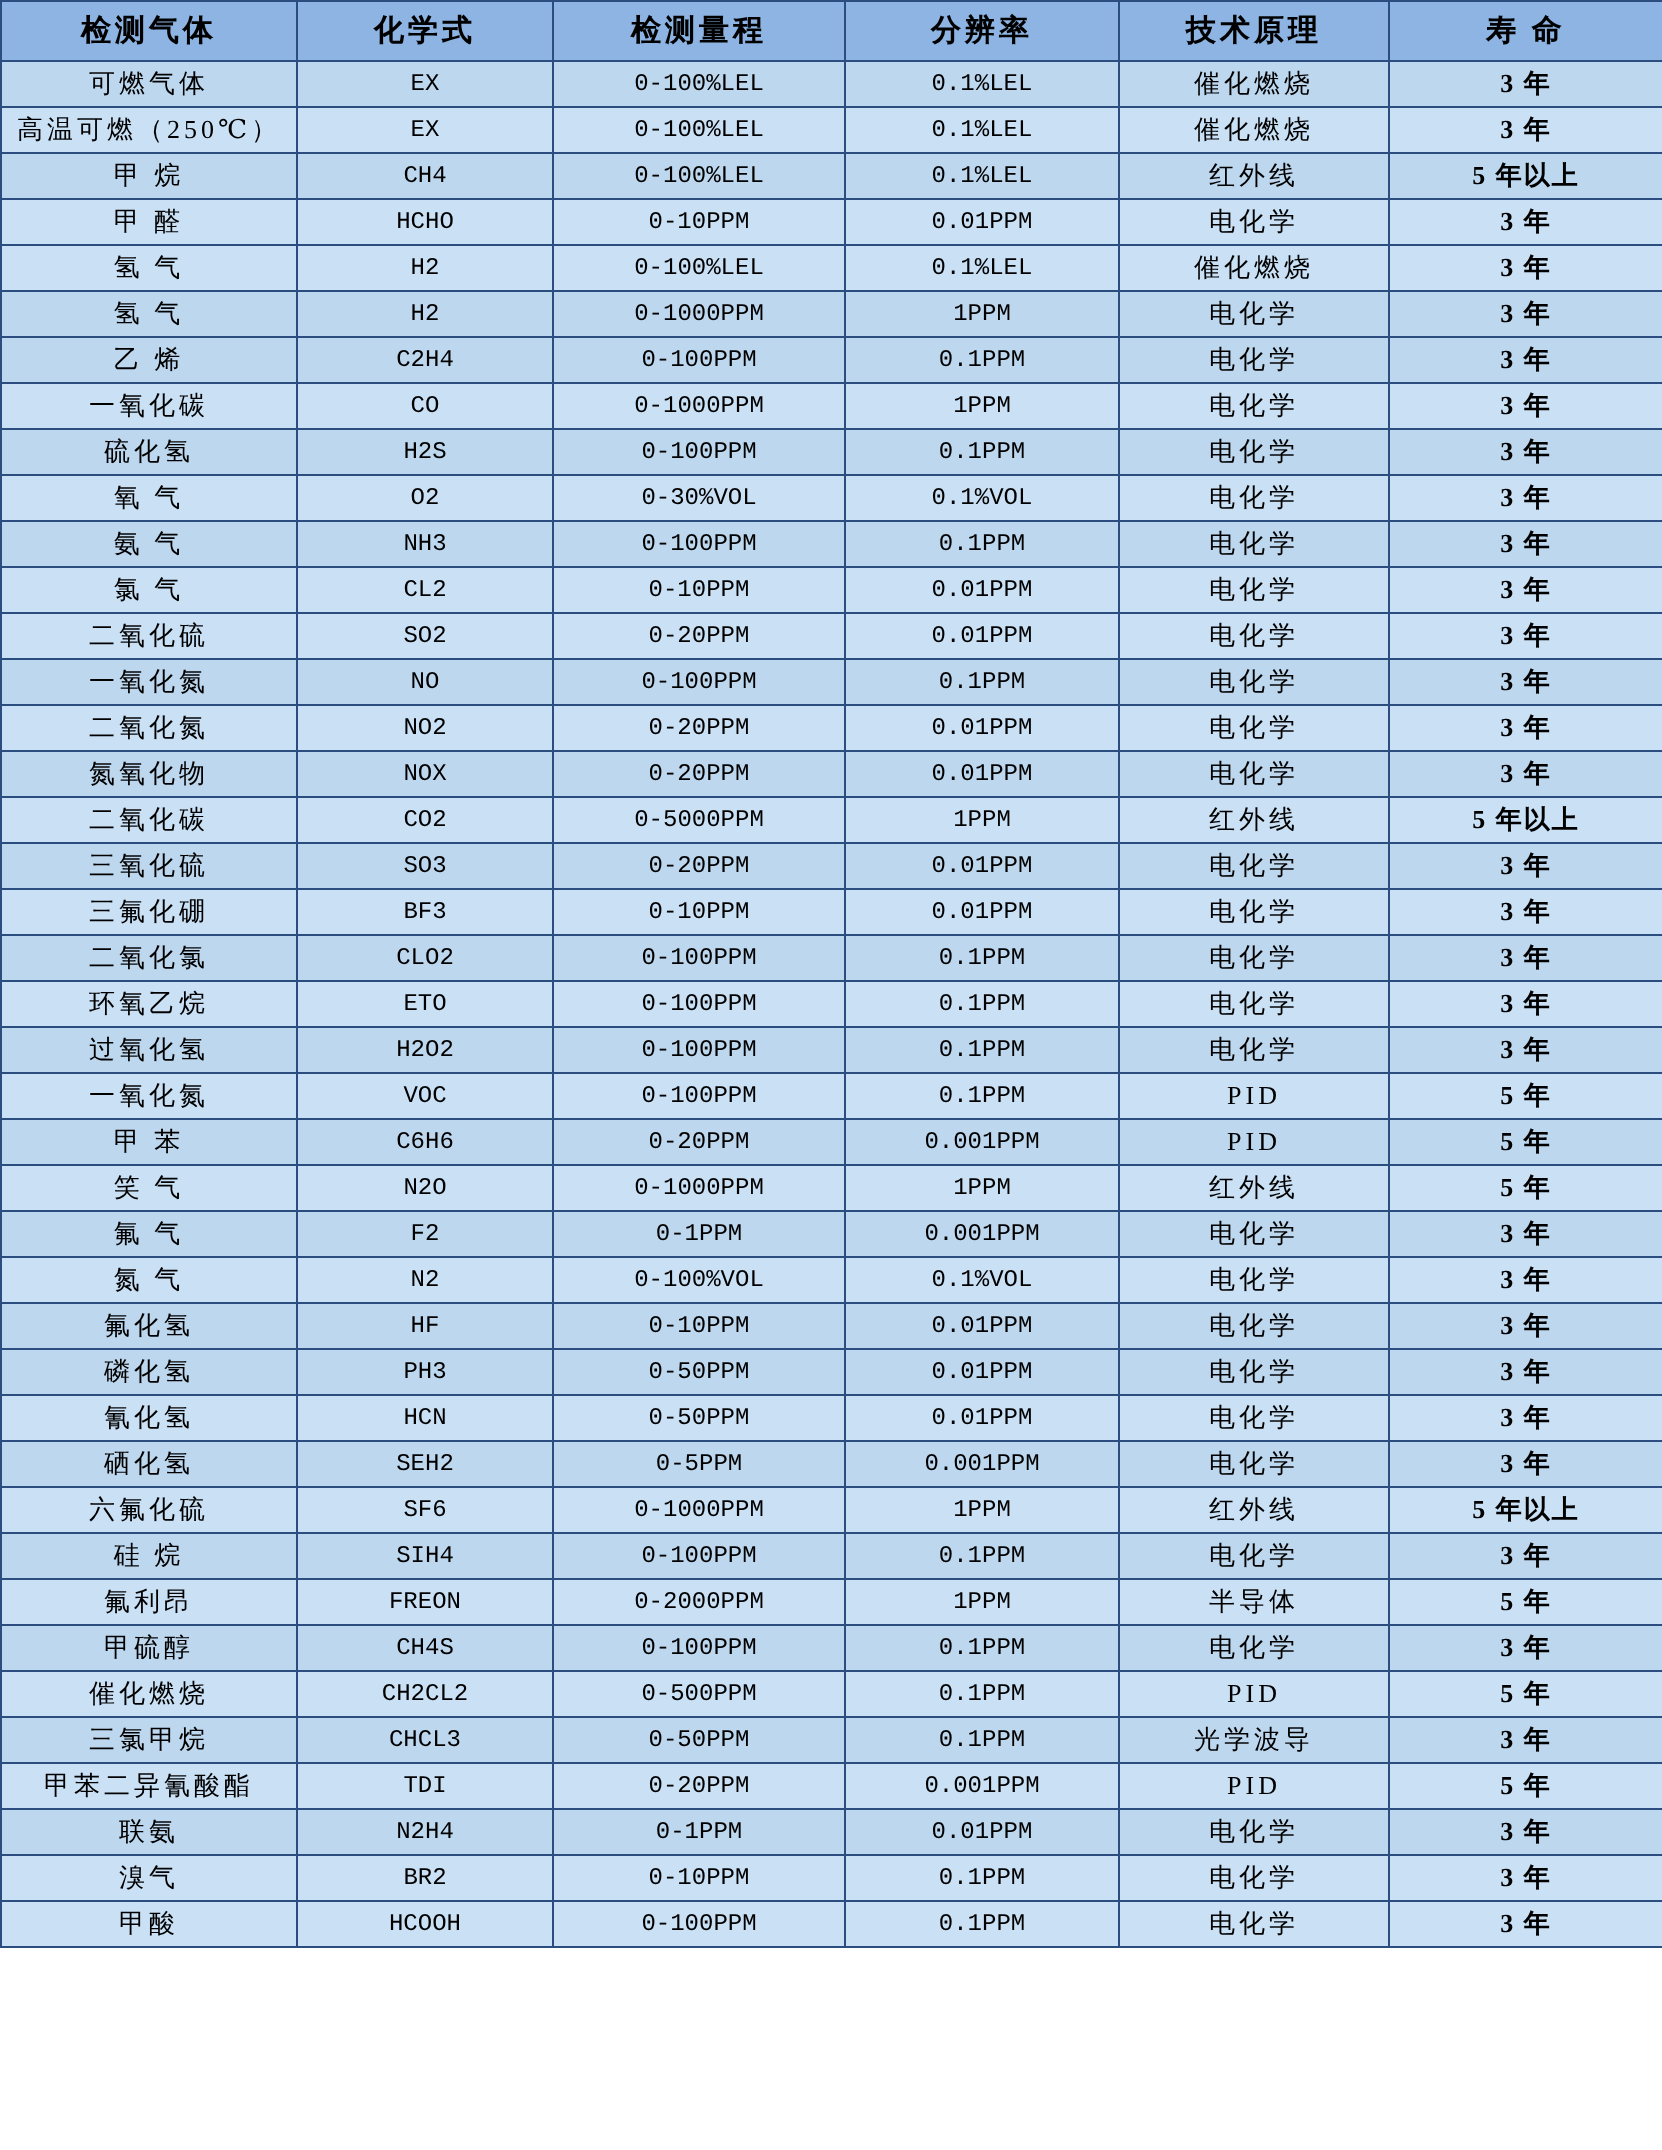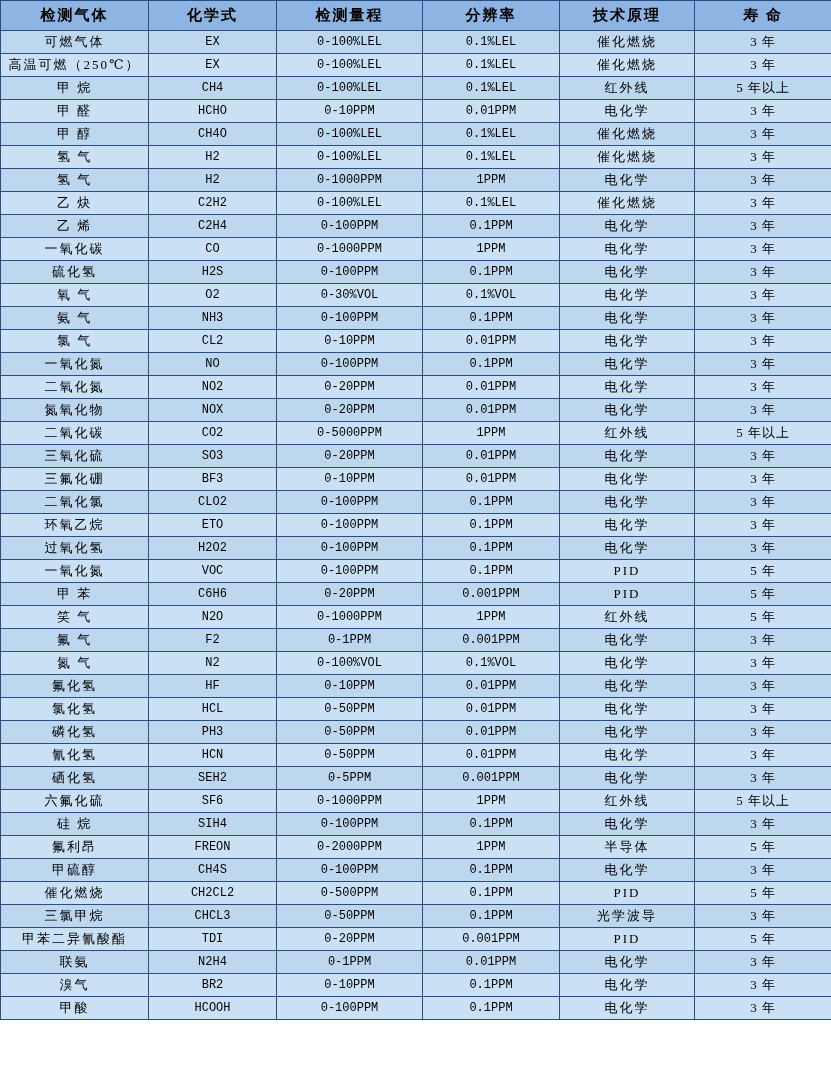--- a/index.html
+++ b/index.html
@@ -49,20 +49,21 @@
   #gas-table tbody td.name {
     letter-spacing: 2px;
   }
   #gas-table tbody td.mono {
     font-family: "Liberation Mono", "DejaVu Sans Mono", monospace;
     font-size: 12px;
     letter-spacing: 0px;
   }
   #gas-table tbody td.life {
     letter-spacing: 1px;
+    font-weight: bold;
   }
 </style>
 </head>
 <body>
 
 <table id="gas-table">
   <colgroup>
     <col class="c0">
       <col class="c1">
       <col class="c2">
@@ -106,52 +107,36 @@
         <td class="life">5 年以上</td>
       </tr>
       <tr class="alt">
         <td class="name">甲 醛</td>
         <td class="mono">HCHO</td>
         <td class="mono">0-10PPM</td>
         <td class="mono">0.01PPM</td>
         <td class="name">电化学</td>
         <td class="life">3 年</td>
       </tr>
-      <tr>
-        <td class="name">甲 醇</td>
-        <td class="mono">CH4O</td>
-        <td class="mono">0-100%LEL</td>
-        <td class="mono">0.1%LEL</td>
-        <td class="name">催化燃烧</td>
-        <td class="life">3 年</td>
-      </tr>
       <tr class="alt">
         <td class="name">氢 气</td>
         <td class="mono">H2</td>
         <td class="mono">0-100%LEL</td>
         <td class="mono">0.1%LEL</td>
         <td class="name">催化燃烧</td>
         <td class="life">3 年</td>
       </tr>
       <tr>
         <td class="name">氢 气</td>
         <td class="mono">H2</td>
         <td class="mono">0-1000PPM</td>
         <td class="mono">1PPM</td>
         <td class="name">电化学</td>
         <td class="life">3 年</td>
       </tr>
-      <tr class="alt">
-        <td class="name">乙 炔</td>
-        <td class="mono">C2H2</td>
-        <td class="mono">0-100%LEL</td>
-        <td class="mono">0.1%LEL</td>
-        <td class="name">催化燃烧</td>
-        <td class="life">3 年</td>
-      </tr>
       <tr>
         <td class="name">乙 烯</td>
         <td class="mono">C2H4</td>
         <td class="mono">0-100PPM</td>
         <td class="mono">0.1PPM</td>
         <td class="name">电化学</td>
         <td class="life">3 年</td>
       </tr>
       <tr class="alt">
         <td class="name">一氧化碳</td>
@@ -186,20 +171,28 @@
         <td class="life">3 年</td>
       </tr>
       <tr class="alt">
         <td class="name">氯 气</td>
         <td class="mono">CL2</td>
         <td class="mono">0-10PPM</td>
         <td class="mono">0.01PPM</td>
         <td class="name">电化学</td>
         <td class="life">3 年</td>
       </tr>
+      <tr class="alt">
+        <td class="name">二氧化硫</td>
+        <td class="mono">SO2</td>
+        <td class="mono">0-20PPM</td>
+        <td class="mono">0.01PPM</td>
+        <td class="name">电化学</td>
+        <td class="life">3 年</td>
+      </tr>
       <tr>
         <td class="name">一氧化氮</td>
         <td class="mono">NO</td>
         <td class="mono">0-100PPM</td>
         <td class="mono">0.1PPM</td>
         <td class="name">电化学</td>
         <td class="life">3 年</td>
       </tr>
       <tr class="alt">
         <td class="name">二氧化氮</td>
@@ -306,28 +299,20 @@
         <td class="life">3 年</td>
       </tr>
       <tr>
         <td class="name">氟化氢</td>
         <td class="mono">HF</td>
         <td class="mono">0-10PPM</td>
         <td class="mono">0.01PPM</td>
         <td class="name">电化学</td>
         <td class="life">3 年</td>
       </tr>
-      <tr class="alt">
-        <td class="name">氯化氢</td>
-        <td class="mono">HCL</td>
-        <td class="mono">0-50PPM</td>
-        <td class="mono">0.01PPM</td>
-        <td class="name">电化学</td>
-        <td class="life">3 年</td>
-      </tr>
       <tr>
         <td class="name">磷化氢</td>
         <td class="mono">PH3</td>
         <td class="mono">0-50PPM</td>
         <td class="mono">0.01PPM</td>
         <td class="name">电化学</td>
         <td class="life">3 年</td>
       </tr>
       <tr class="alt">
         <td class="name">氰化氢</td>

